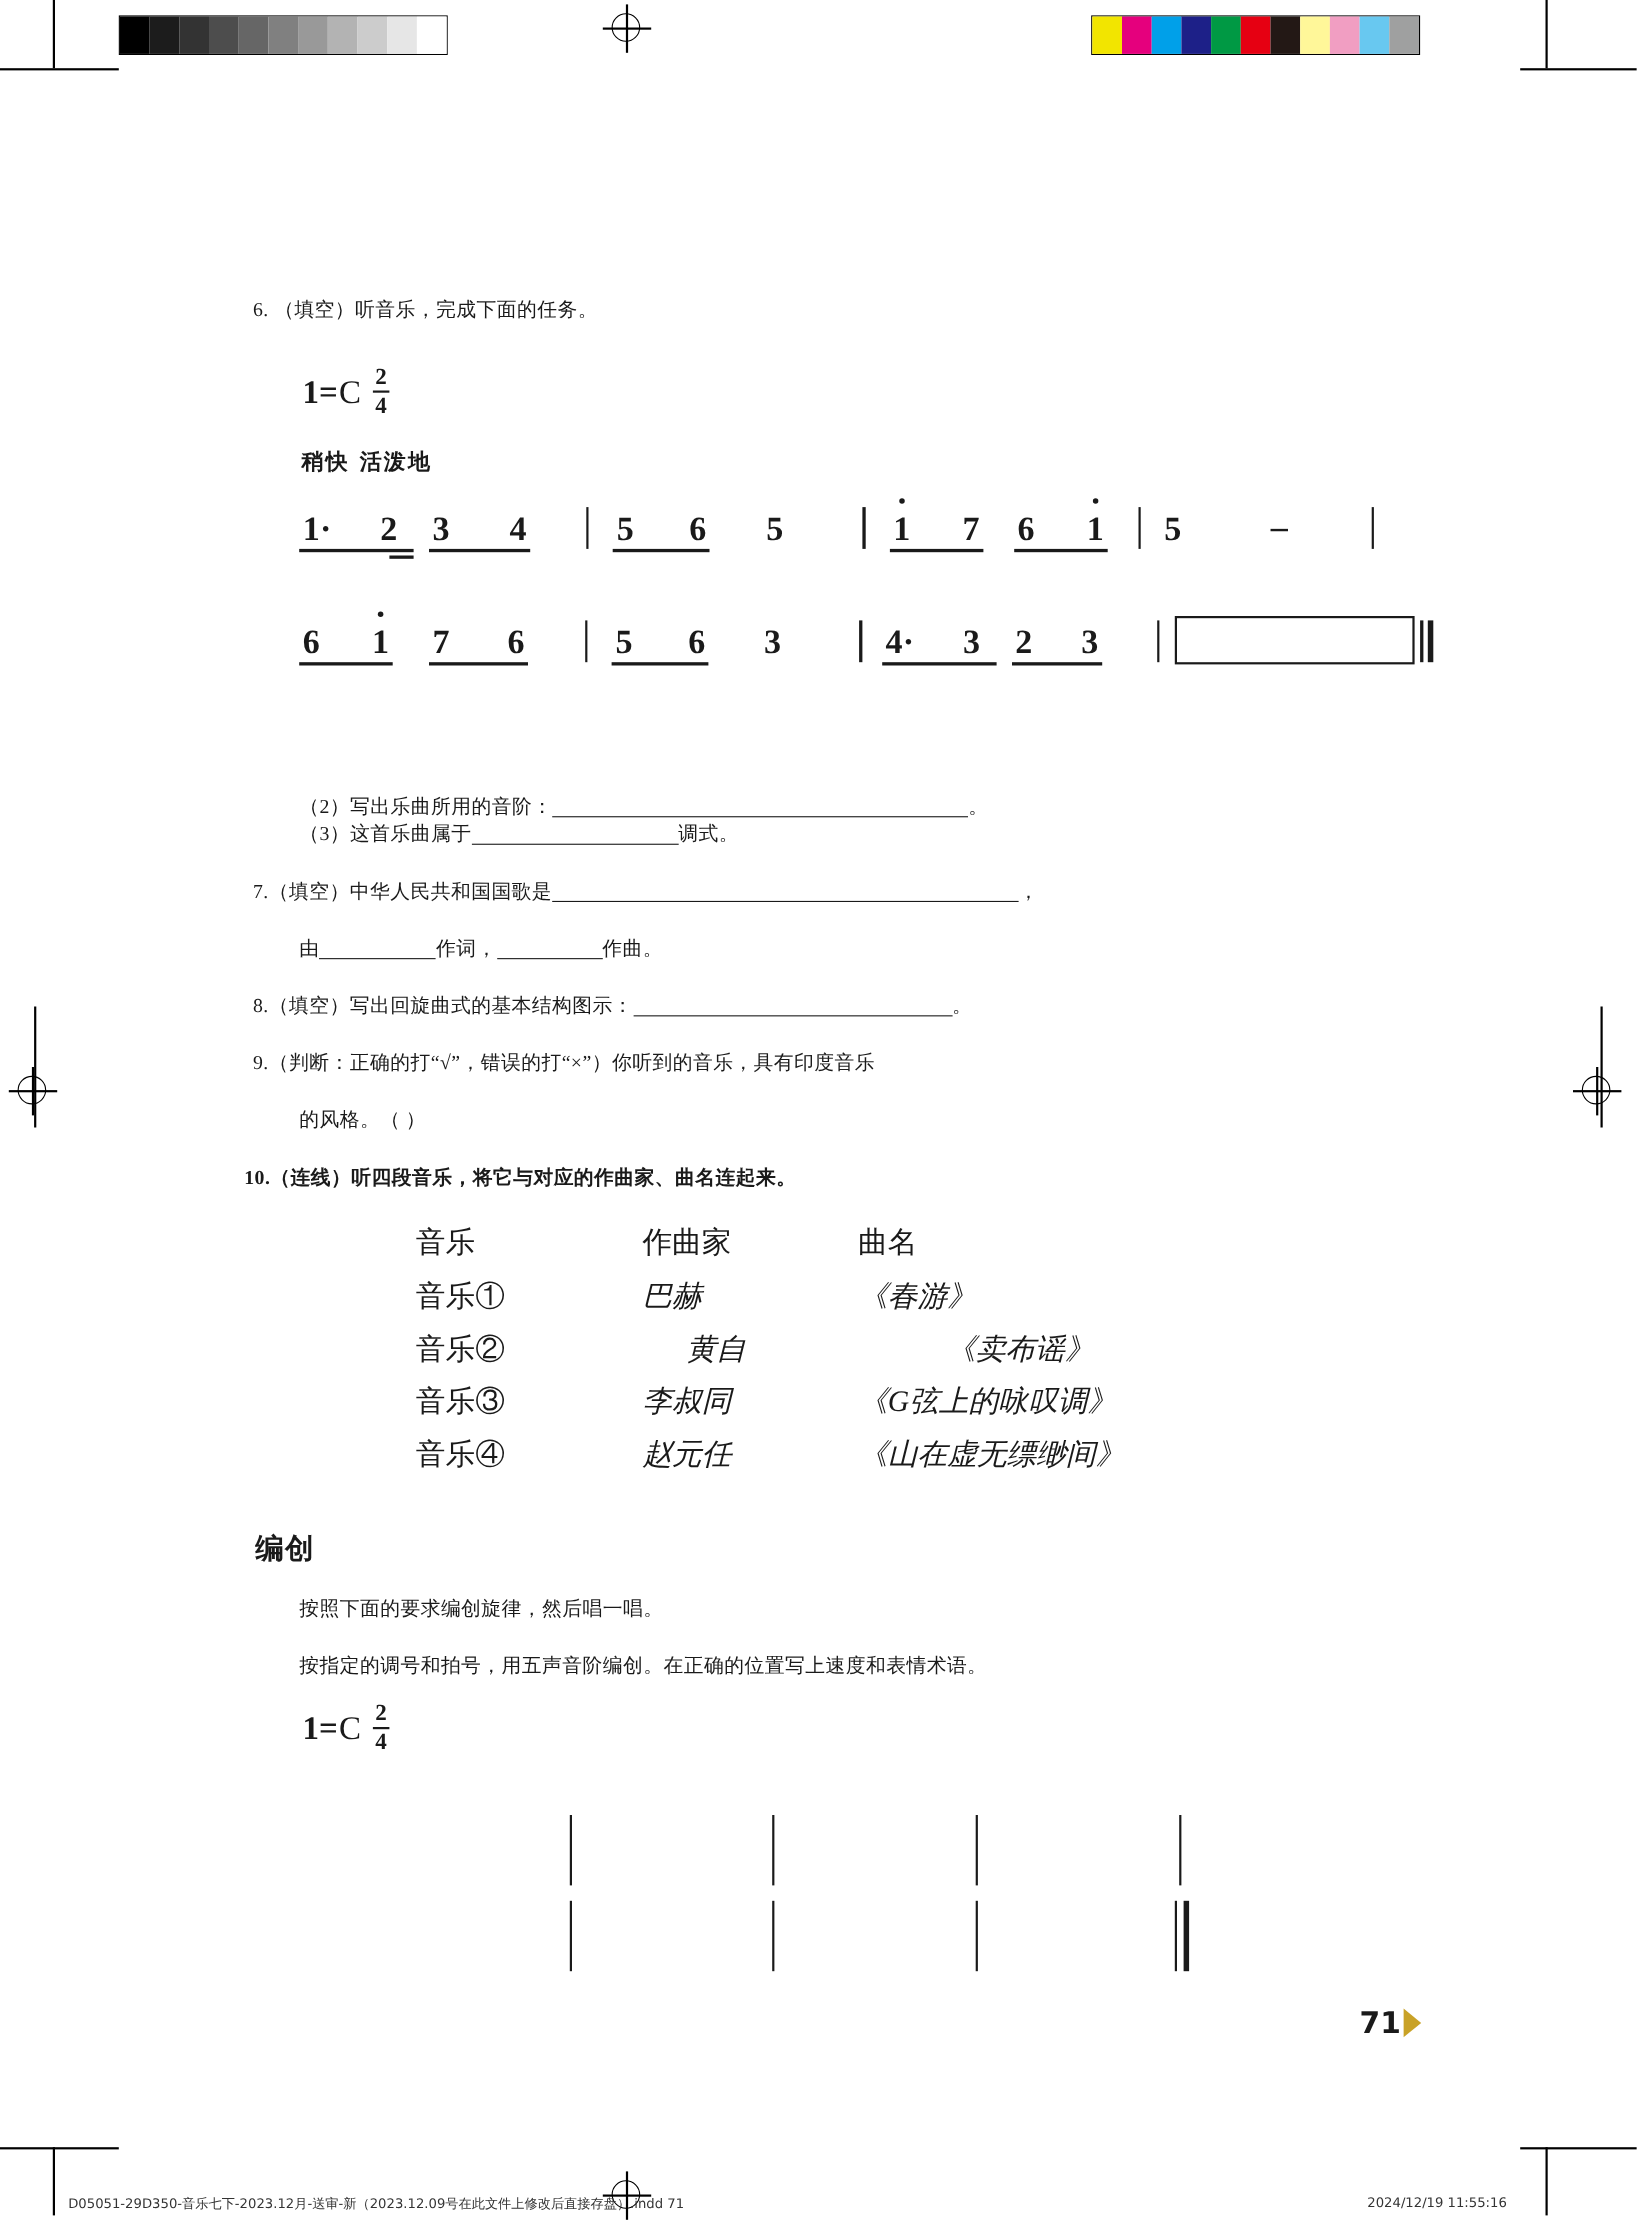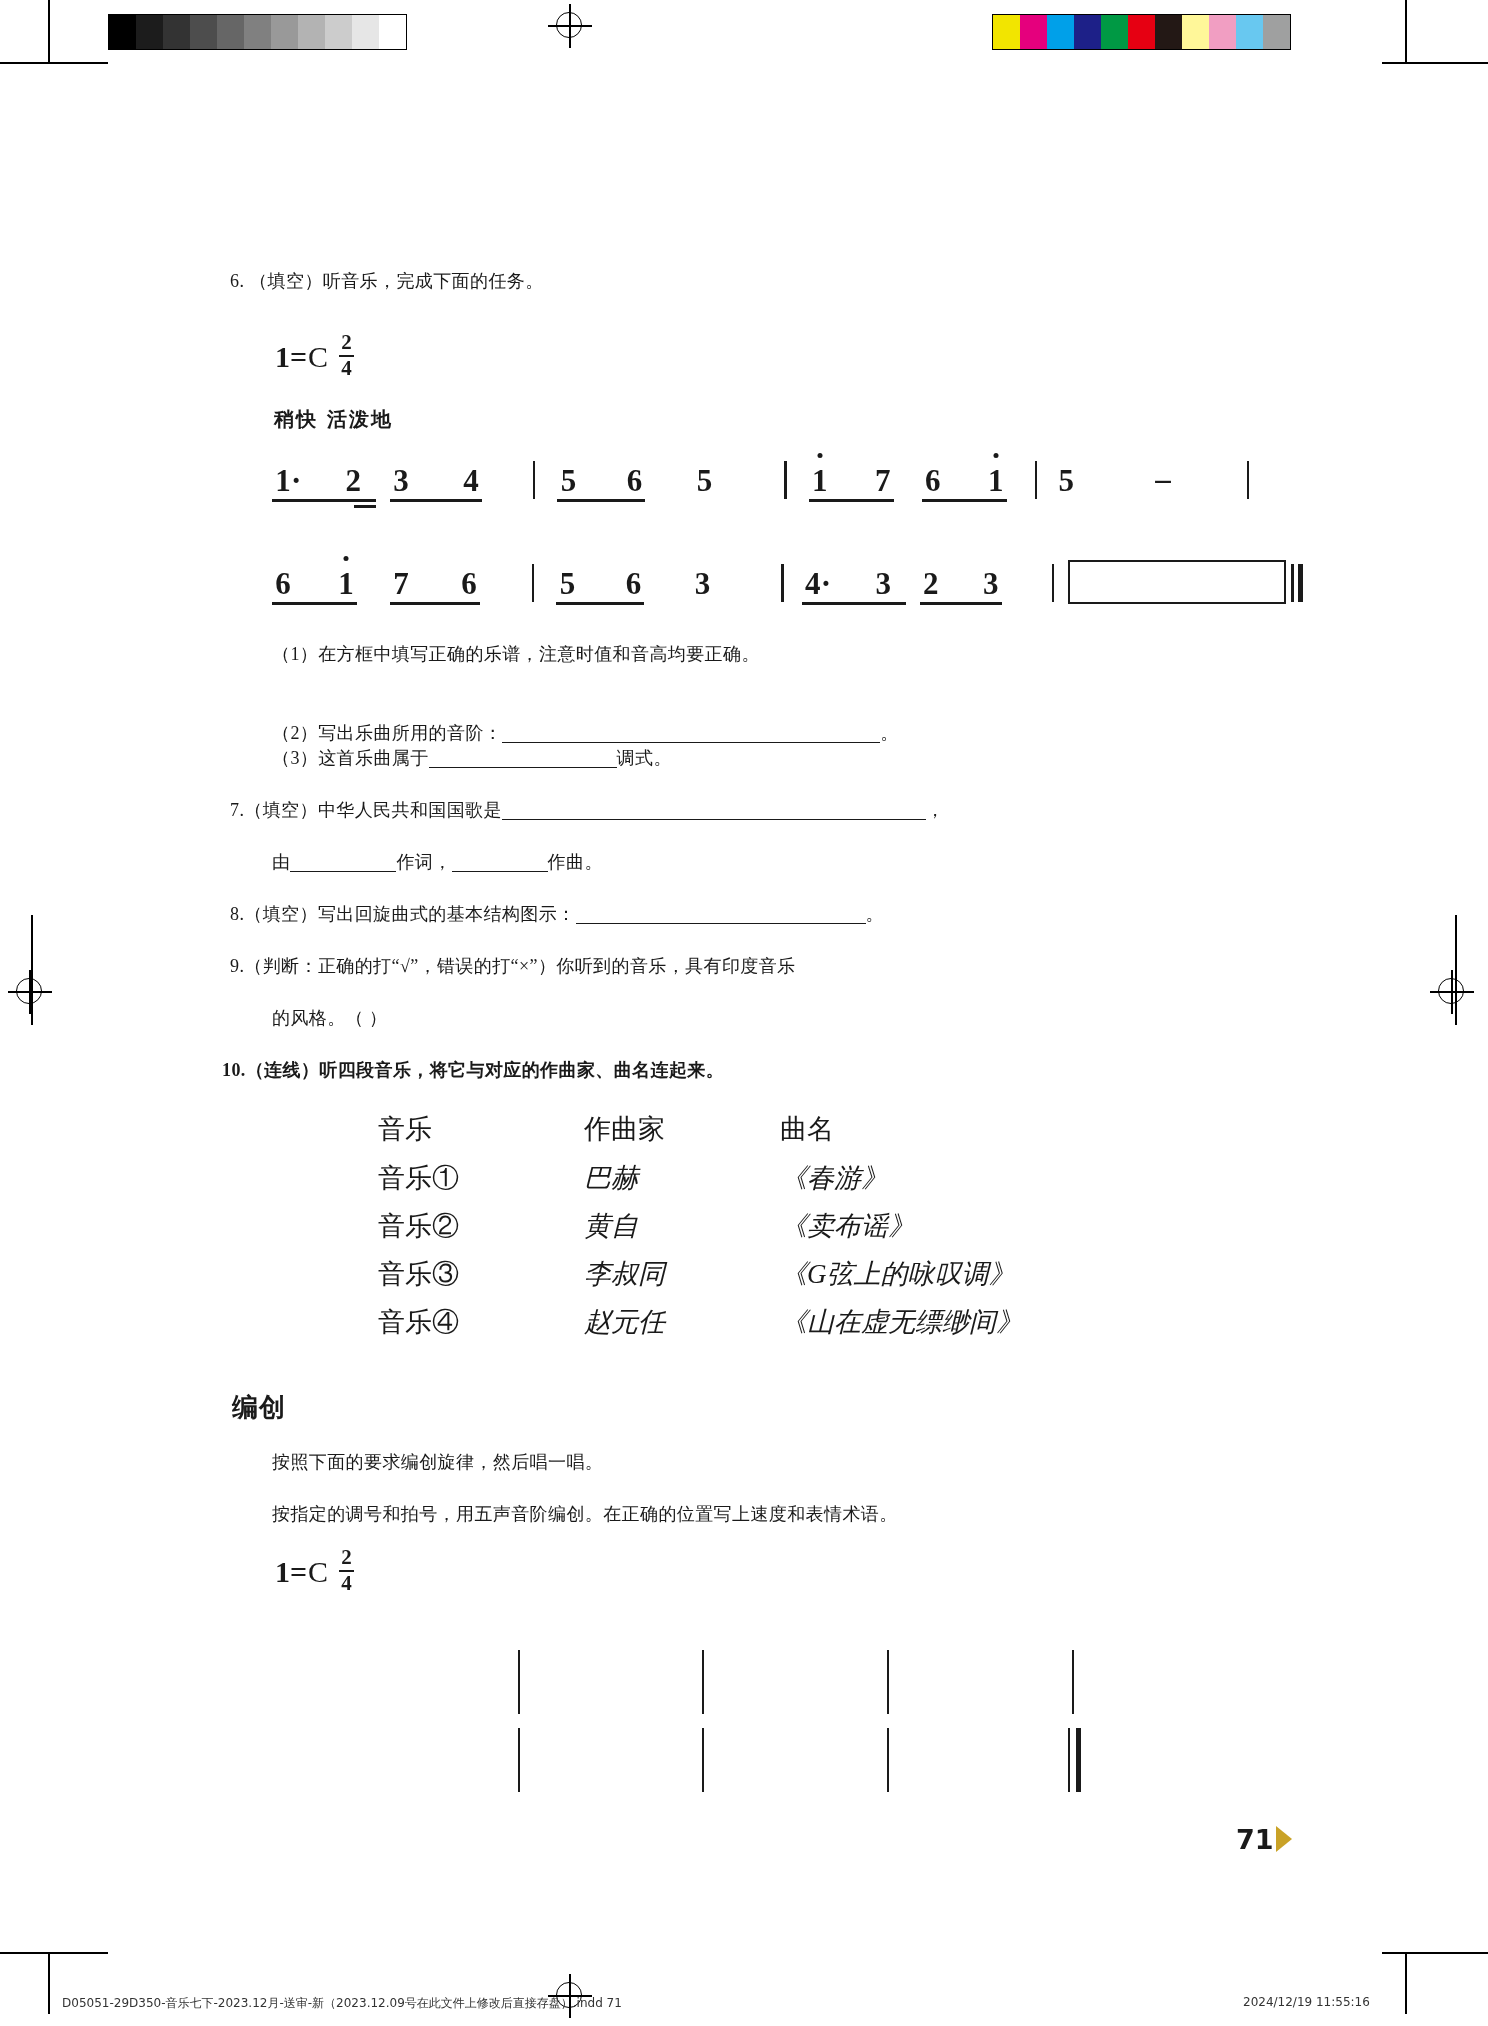--- a/index.html
+++ b/index.html
@@ -421,23 +421,20 @@
       <div class="beam" style="width:82px;"></div>
     </div>
     <div class="barline" style="margin-left:50px;"></div>
     <div class="answer-box" style="width:218px; height:44px; margin-left:14px; margin-bottom:1px;"></div>
     <div class="endbar" style="margin-left:5px;">
       <div class="thin"></div>
         <div class="thick"></div>
     </div>
   </div>
 
-  <div class="q-block" style="left:272px; top:640px; width:1040px;">
-    <span>（1）</span><span>在方框中填写正确的乐谱，注意时值和音高均要正确。</span>
-  </div>
 
   <div class="q-block" style="left:272px; top:719px; width:1040px;">
     <span>（2）</span><span>写出乐曲所用的音阶：</span><span class="blank-line" style="width:378px;"></span><span>。</span>
   </div>
 
   <div class="q-block" style="left:272px; top:744px; width:1040px;">
     <span>（3）</span><span>这首乐曲属于</span><span class="blank-line" style="width:188px;"></span><span>调式。</span>
   </div>
 
   <div class="q-block" style="left:230px; top:796px; width:1080px;">
@@ -466,21 +463,21 @@
     <div class="match-row" style="margin-bottom:22px;">
       <div class="match-col-a">音乐</div>
       <div class="match-col-b">作曲家</div>
       <div class="match-col-c">曲名</div>
     </div>
     <div class="match-row" style="margin-bottom:21px;">
       <div class="match-col-a">音乐①</div>
       <div class="match-col-b kaiti">巴赫</div>
       <div class="match-col-c kaiti">《春游》</div>
     </div>
-    <div class="match-row" style="margin-bottom:21px;">
+    <div class="match-row" style="margin-bottom:21px;gap:40px;">
       <div class="match-col-a">音乐②</div>
       <div class="match-col-b kaiti">黄自</div>
       <div class="match-col-c kaiti">《卖布谣》</div>
     </div>
     <div class="match-row" style="margin-bottom:21px;">
       <div class="match-col-a">音乐③</div>
       <div class="match-col-b kaiti">李叔同</div>
       <div class="match-col-c kaiti">《G弦上的咏叹调》</div>
     </div>
     <div class="match-row">

